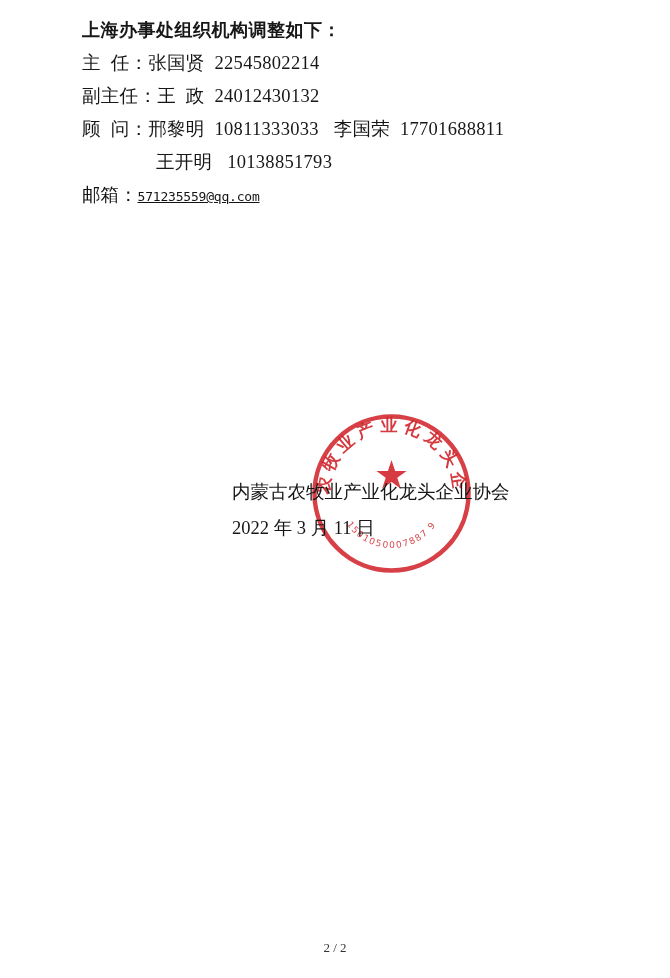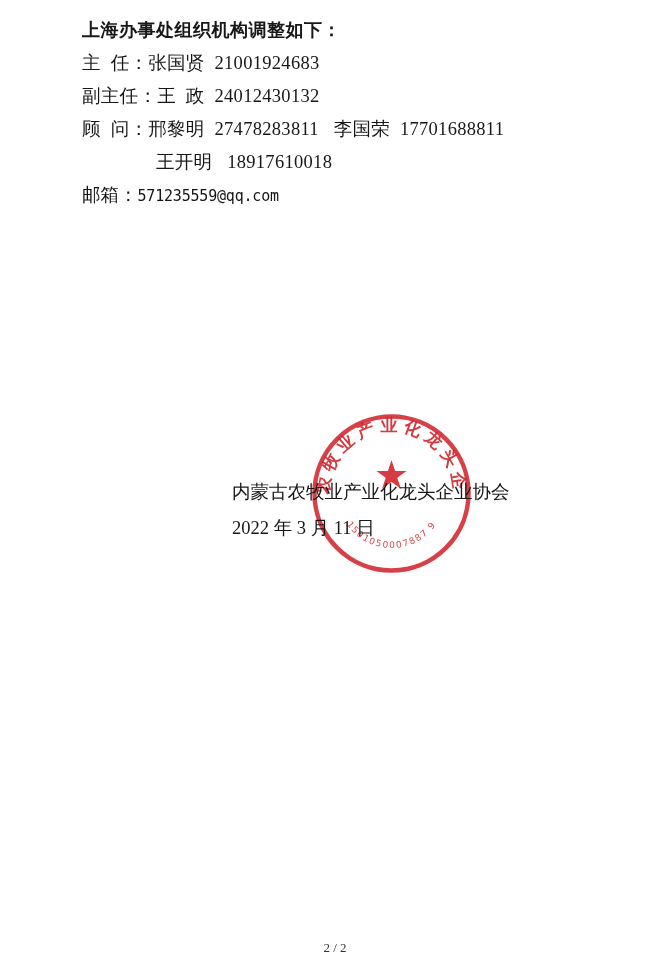--- a/index.html
+++ b/index.html
@@ -42,22 +42,23 @@
   .indent-line {
     padding-left: 74px;
   }
   .email-line {
     font-size: 18.5px;
     line-height: 33px;
     white-space: pre;
   }
   .email-val {
     font-family: "DejaVu Sans Mono", monospace;
-    font-size: 15px;
+    font-size: 13px;
     letter-spacing: -0.2px;
+    text-decoration: underline;
   }
 
   
   .sign-block {
     position: absolute;
     left: 232px;
     top: 474px;
     width: 340px;
   }
   .sign-line {
@@ -92,24 +93,24 @@
     font-family: Liberation Serif, serif;
   }
 </style>
 </head>
 <body>
 
 <div class="page">
 
   <div class="content">
     <div class="line heading">上海办事处组织机构调整如下：</div>
-    <div class="line">主  任：张国贤  21001924683</div>
+    <div class="line">主  任：张国贤  22545802214</div>
     <div class="line">副主任：王  政  24012430132</div>
-    <div class="line">顾  问：邢黎明  27478283811   李国荣  17701688811</div>
-    <div class="line indent-line">王开明   18917610018</div>
+    <div class="line">顾  问：邢黎明  10811333033   李国荣  17701688811</div>
+    <div class="line indent-line">王开明   10138851793</div>
     <div class="email-line"><span>邮箱：</span><span class="email-val">571235559@qq.com</span></div>
   </div>
 
   <div class="seal">
     <svg width="163" height="163" viewBox="0 0 163 163" xmlns="http://www.w3.org/2000/svg">
       <defs>
         <path id="arcTop" d="M 19,81.5 A 62.5,62.5 0 0 1 144,81.5" fill="none"></path>
         <path id="arcBottom" d="M 27,81.5 A 54.5,54.5 0 0 0 136,81.5" fill="none"></path>
       </defs>
       <circle cx="81.5" cy="81.5" r="77" fill="none" stroke="#d0262c" stroke-width="4.5" opacity="0.88"></circle>

